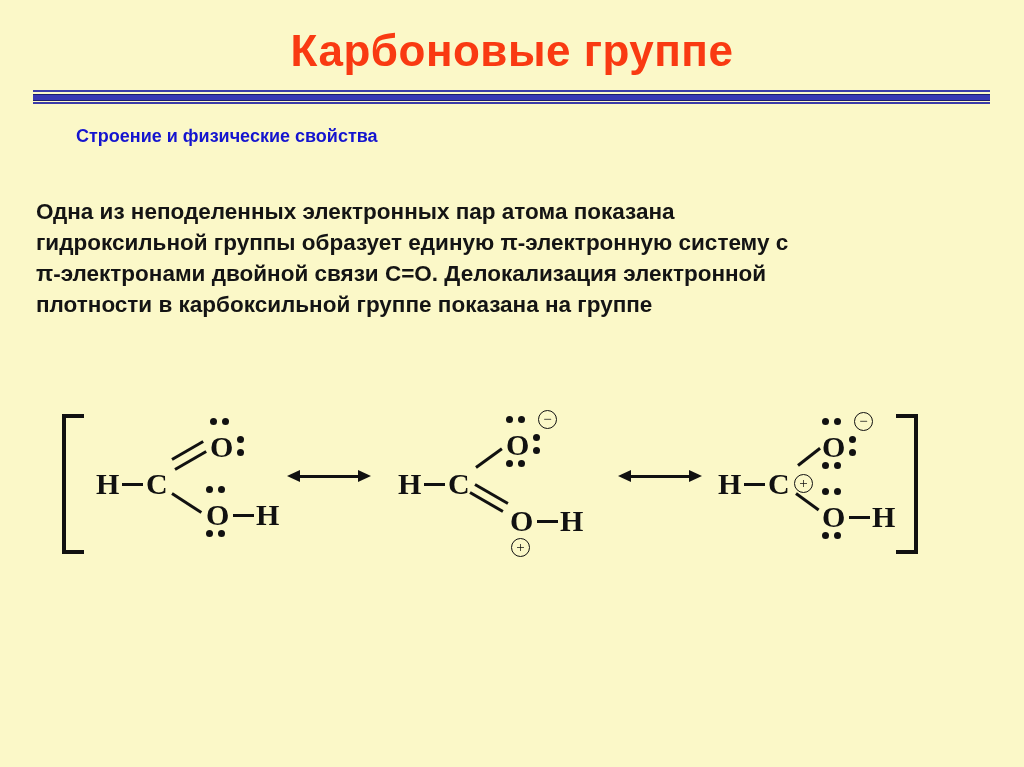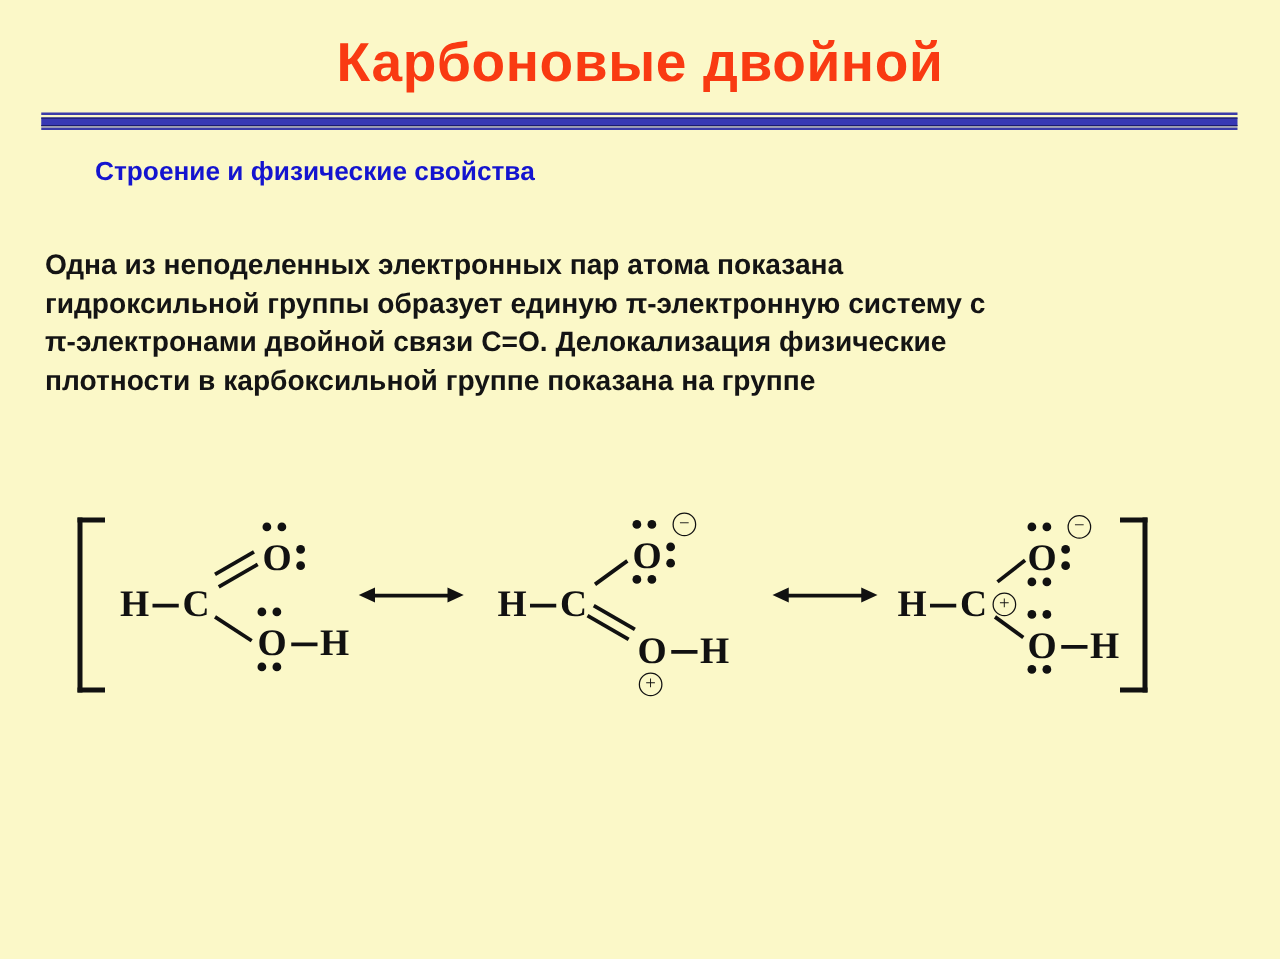--- a/index.html
+++ b/index.html
@@ -57,21 +57,21 @@
     background: #3b3ba8;
   }
 
   
   #slide-subtitle {
     position: absolute;
     left: 76px;
     top: 126px;
     font-family: "Liberation Sans", sans-serif;
     font-weight: bold;
-    font-size: 21px;
+    font-size: 18px;
     color: #1414cf;
     white-space: nowrap;
   }
 
   
   #body-paragraph {
     position: absolute;
     left: 36px;
     top: 196px;
     width: 700px;
@@ -198,34 +198,34 @@
     border-right: 13px solid #111;
   }
   .res-arrow .head-right {
     right: 0;
     border-left: 13px solid #111;
   }
 </style>
 </head>
 <body>
 
-<div id="slide-title">Карбоновые двойной</div>
+<div id="slide-title">Карбоновые группе</div>
 
 <div id="title-divider">
   <div class="rule-thin-top"></div>
   <div class="rule-thick"></div>
   <div class="rule-thin-bottom"></div>
 </div>
 
 <div id="slide-subtitle">Строение и физические свойства</div>
 
 <div id="body-paragraph">
   <div class="para-line">Одна из неподеленных электронных пар атома показана</div>
   <div class="para-line">гидроксильной группы образует единую π-электронную систему с</div>
-  <div class="para-line">π-электронами двойной связи С=О. Делокализация физические</div>
+  <div class="para-line">π-электронами двойной связи С=О. Делокализация электронной</div>
   <div class="para-line">плотности в карбоксильной группе показана на группе</div>
 </div>
 
 <div id="resonance-scheme">
 
   <div class="bracket bracket-left"></div>
   <div class="bracket bracket-right"></div>
 
   <div class="structure" id="structure-1">
 

